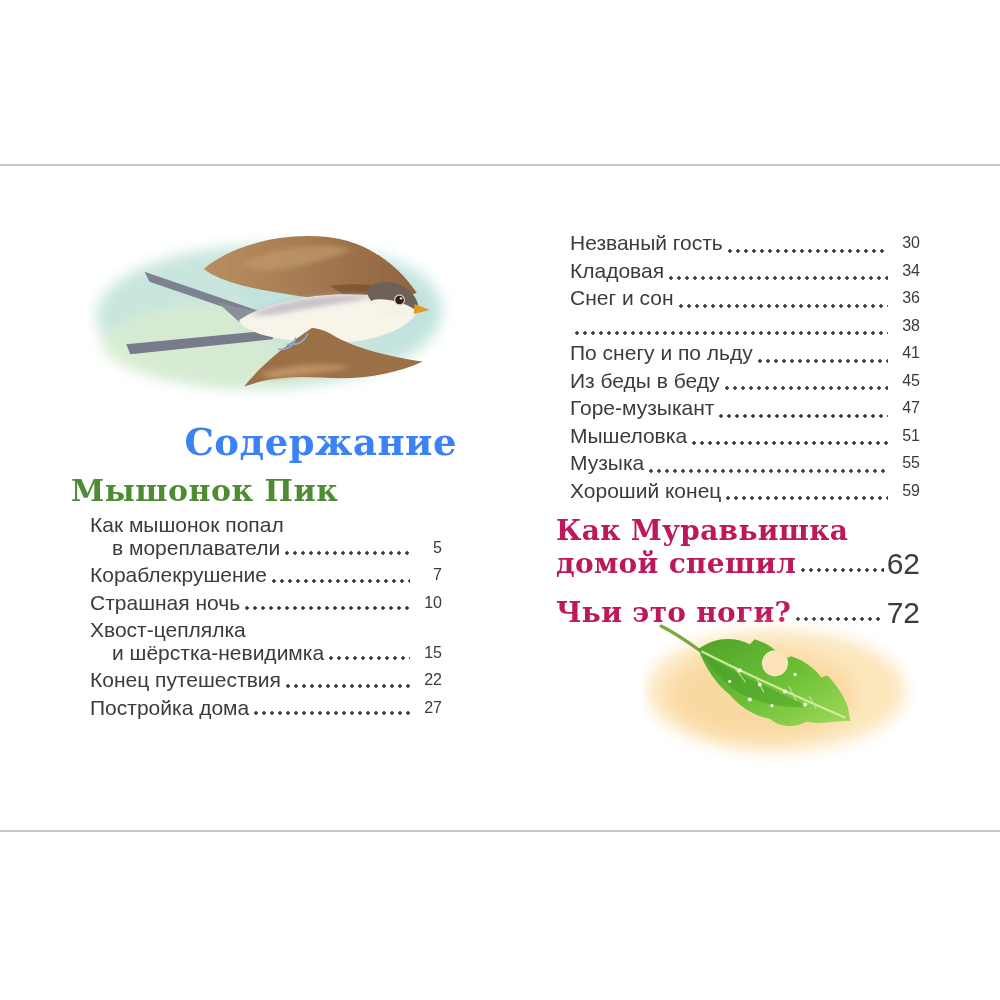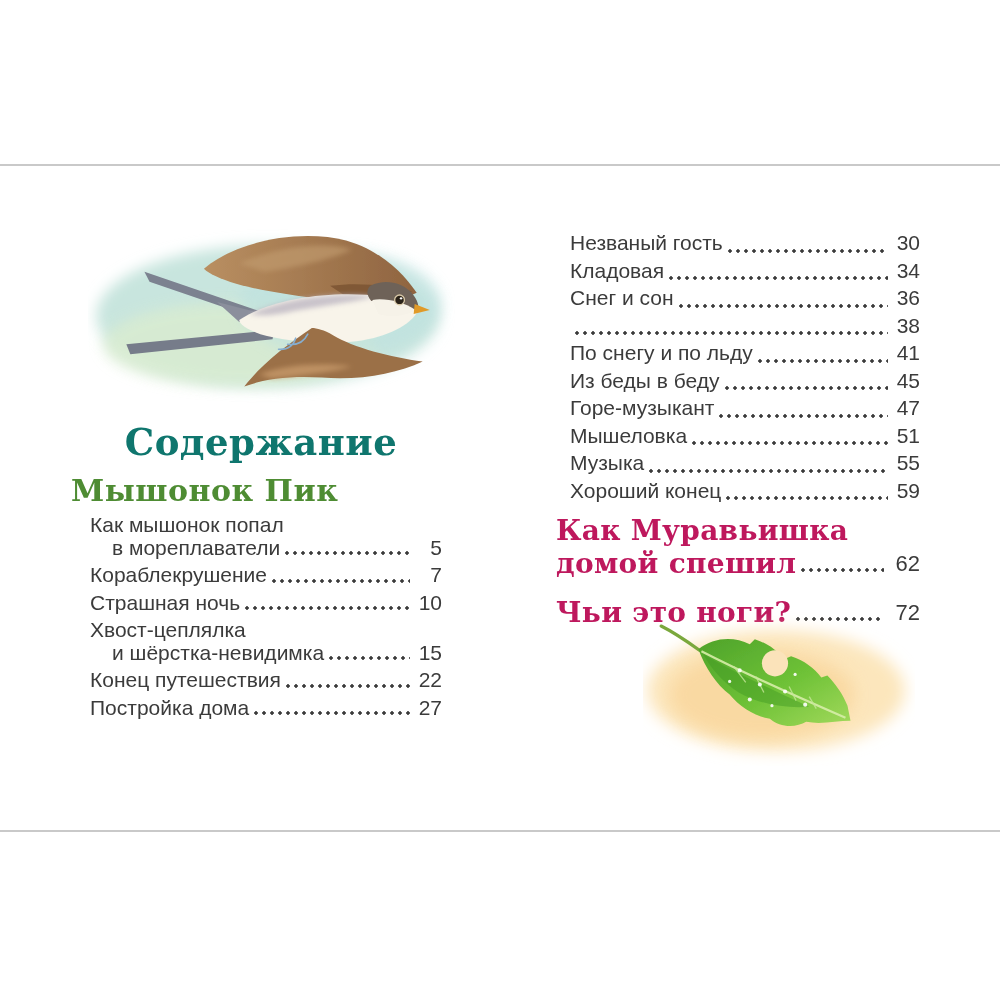--- a/index.html
+++ b/index.html
@@ -10,23 +10,23 @@
   .rule{position:absolute;left:0;width:1000px;height:2px;background:#c9c9c9;}
   #rule-top{top:164px;}
   #rule-bottom{top:830px;}
 
   
   #swallow-illustration{position:absolute;left:88px;top:222px;width:368px;height:184px;}
   #leaf-illustration{position:absolute;left:643px;top:606px;width:272px;height:160px;}
 
   
   #contents-title{
-    position:absolute;left:65px;top:420px;width:392px;text-align:center;
+    position:absolute;left:65px;top:420px;width:392px;text-align:right;
     font-family:"DejaVu Serif","Liberation Serif",serif;font-weight:bold;
-    font-size:37px;color:#0f766e;letter-spacing:.5px;
+    font-size:37px;color:#3b82f6;letter-spacing:.5px;
   }
   #section-heading-left{
     position:absolute;left:71px;top:473px;
     font-family:"DejaVu Serif","Liberation Serif",serif;font-weight:bold;
     font-size:30px;color:#4e8c33;letter-spacing:.5px;
   }
 
   
   .toc{position:absolute;font-size:21px;line-height:22.5px;}
   #left-toc{left:90px;top:514px;width:352px;}
@@ -36,32 +36,32 @@
 
   .toc-entry{margin-bottom:5px;}
   .toc-line{display:flex;align-items:center;}
   .toc-line.cont{padding-left:22px;}
   .toc-label{white-space:nowrap;}
   .leader{
     flex:1 1 auto;align-self:flex-end;height:4px;margin:0 2px 4px 5px;
     background-image:radial-gradient(circle at 2px 2px,#3b3b3b 1.5px,transparent 1.9px);
     background-size:8px 4px;background-repeat:repeat-x;background-position:left center;
   }
-  .page{flex:0 0 30px;text-align:right;font-size:21px;color:#3b3b3b;}
+  .page{flex:0 0 30px;text-align:right;font-size:16px;color:#3b3b3b;}
 
   
   #green-toc .toc-entry{margin-bottom:16px;}
   #green-toc .toc-line{line-height:33px;}
   #green-toc .toc-line.cont{padding-left:0;}
   #green-toc .toc-label{
     font-family:"DejaVu Serif","Liberation Serif",serif;font-weight:bold;
     font-size:28px;color:#be185d;letter-spacing:.3px;
   }
   #green-toc .leader{margin-bottom:8px;}
-  #green-toc .page{font-size:22px;flex-basis:34px;}
+  #green-toc .page{font-size:30px;flex-basis:34px;}
 </style>
 </head>
 <body>
 
 <div class="rule" id="rule-top"></div>
 <div class="rule" id="rule-bottom"></div>
 
 <svg id="swallow-illustration" viewBox="0 0 365 180" xmlns="http://www.w3.org/2000/svg">
   <defs>
     <filter id="soft7" x="-30%" y="-30%" width="160%" height="160%">

